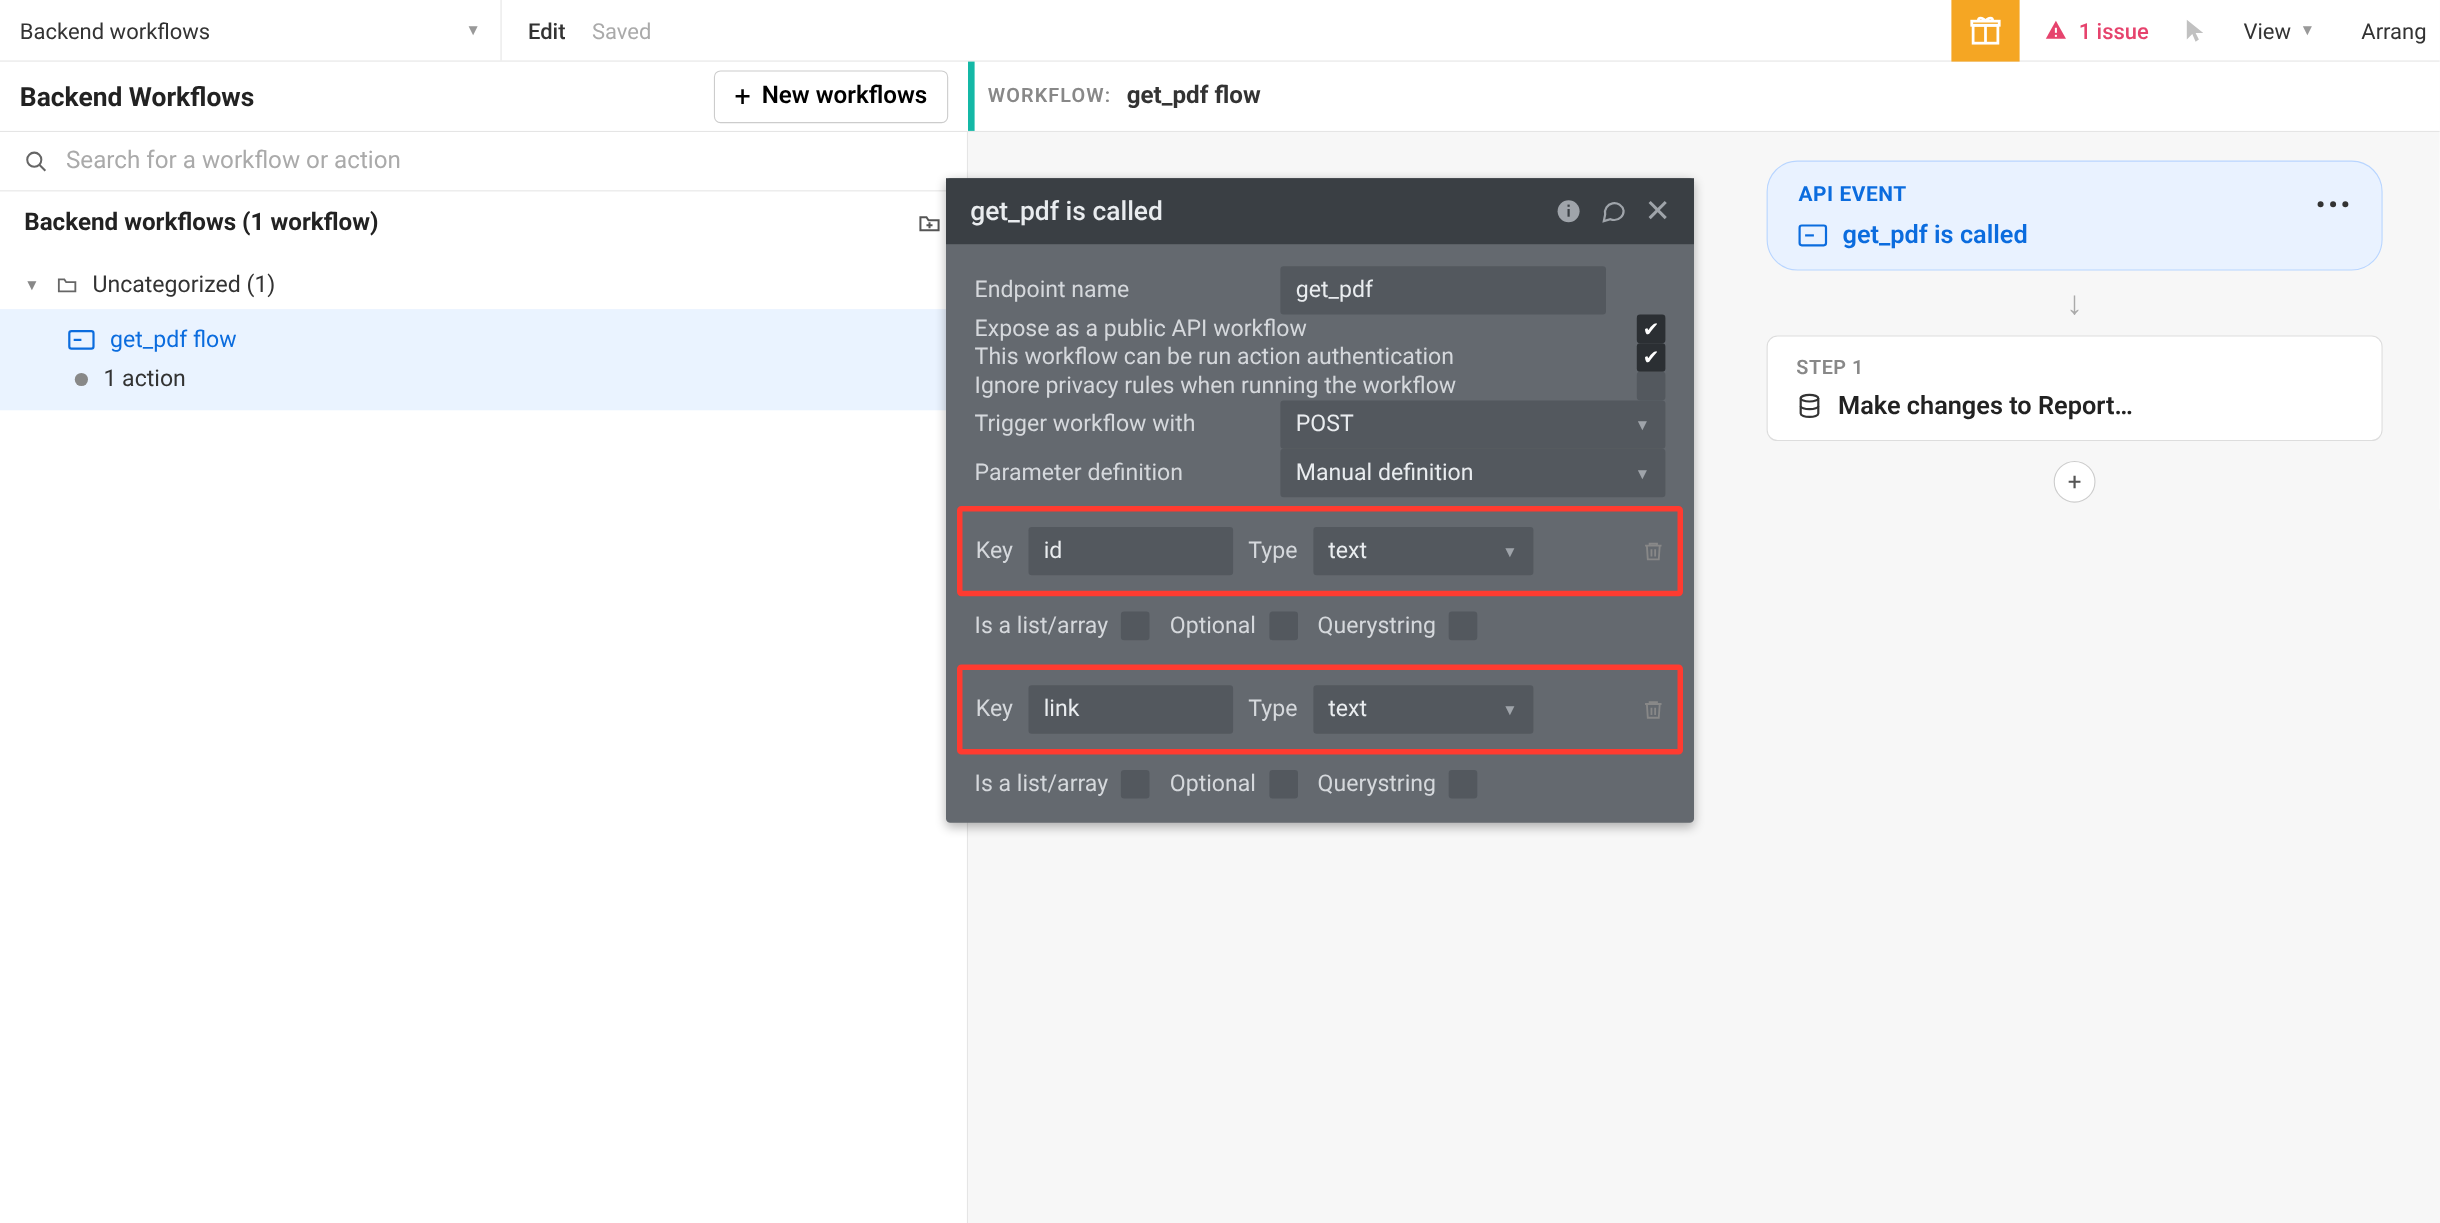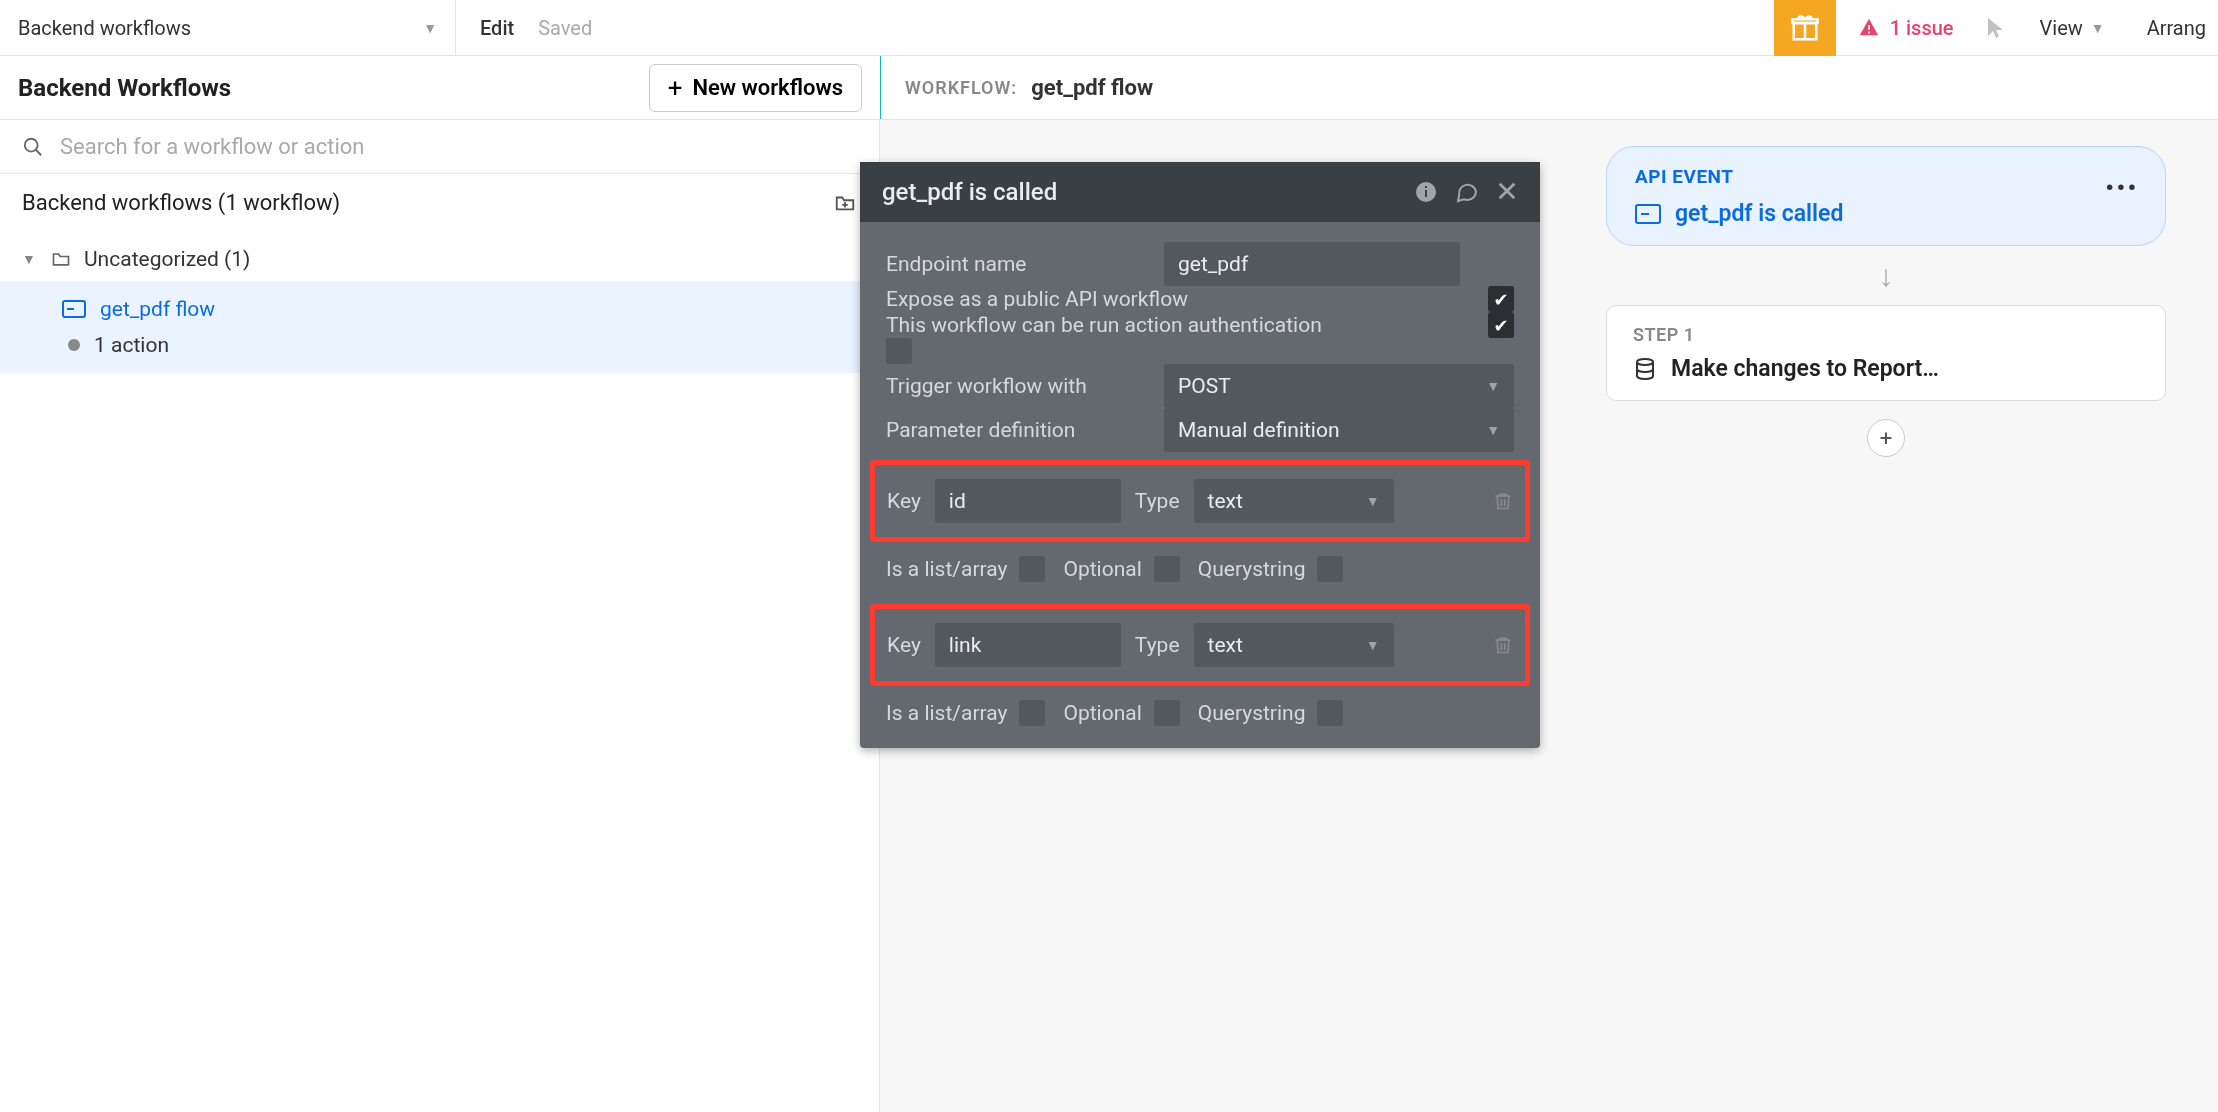--- a/index.html
+++ b/index.html
@@ -18,33 +18,33 @@
 .cursor-ico { width: 40px; color: #c1c1c1; display:flex; align-items:center; justify-content:center; }
 .view-menu { padding: 0 24px; display:flex; align-items:center; gap:8px; color:#333; }
 .view-menu .chev { color:#999; font-size:14px;}
 .arrange { padding: 0 12px 0 18px; color:#333; }
 
 
 .secondbar { display: flex; height: 64px; border-bottom: 1px solid #e5e5e5; }
 .secondbar-left { width: 880px; display:flex; align-items:center; justify-content:space-between; padding: 0 18px; }
 .secondbar-left h2 { font-size: 24px; font-weight: 700; color: #222; }
 .new-workflow-btn { border:1px solid #ccc; border-radius:6px; padding: 8px 18px; display:flex; align-items:center; gap:10px; background:#fff; font-size:22px; font-weight:600; cursor:pointer; }
-.secondbar-right { flex:1; display:flex; align-items:center; padding: 0 24px; gap: 14px; border-left:1px solid #14b8a6; }
+.secondbar-right { flex:1; display:flex; align-items:center; padding: 0 12px; gap: 14px; border-left:6px solid #14b8a6; }
 .secondbar-right .lbl { color:#888; letter-spacing:1px; font-size:18px; font-weight:600; }
 .secondbar-right .name { color:#333; font-size:22px; font-weight:700; }
 
 
 .main { display:flex; height: calc(1112px - 56px - 64px); }
 .sidebar { width: 880px; border-right:1px solid #e5e5e5; display:flex; flex-direction:column; }
 .searchbar { display:flex; align-items:center; gap:16px; padding: 14px 22px; border-bottom:1px solid #e5e5e5; }
 .searchbar input { border:none; font-size:22px; outline:none; flex:1; color:#555; }
 .searchbar input::placeholder { color:#aaa; }
 .search-icon { color:#666; }
 
-.section-header { display:flex; align-items:center; justify-content:space-between; padding: 16px 22px; font-weight:400; color:#222; font-size:22px; }
+.section-header { display:flex; align-items:center; justify-content:space-between; padding: 16px 22px; font-weight:700; color:#222; font-size:22px; }
 .folder-add { color:#555; }
 
 .tree { padding: 6px 0; }
 .tree-row { display:flex; align-items:center; gap:12px; padding: 10px 22px; cursor:pointer; }
 .tree-row .caret { color:#888; font-size:14px; width:16px; }
 .tree-row .folder-ico { color:#666; }
 .tree-row .txt { color:#333; font-size:21px; }
 
 .tree-child { background:#eaf3ff; padding: 10px 0 10px 62px; }
 .tree-child-row { display:flex; align-items:center; gap:14px; padding: 6px 0; }
@@ -269,20 +269,21 @@
       <span class="dlbl">Expose as a public API workflow</span>
       <span class="dcheck on">✔</span>
     </div>
 
     <div class="drow between">
       <span class="dlbl">This workflow can be run action authentication</span>
       <span class="dcheck on">✔</span>
     </div>
 
     <div class="drow between">
+      <span class="dlbl">Ignore privacy rules when running the workflow</span>
       <span class="dcheck off"></span>
     </div>
 
     <div class="drow wide">
       <span class="dlbl">Trigger workflow with</span>
       <div class="dselect w1">
         <span>POST</span>
         <span class="chev">▼</span>
       </div>
     </div>

